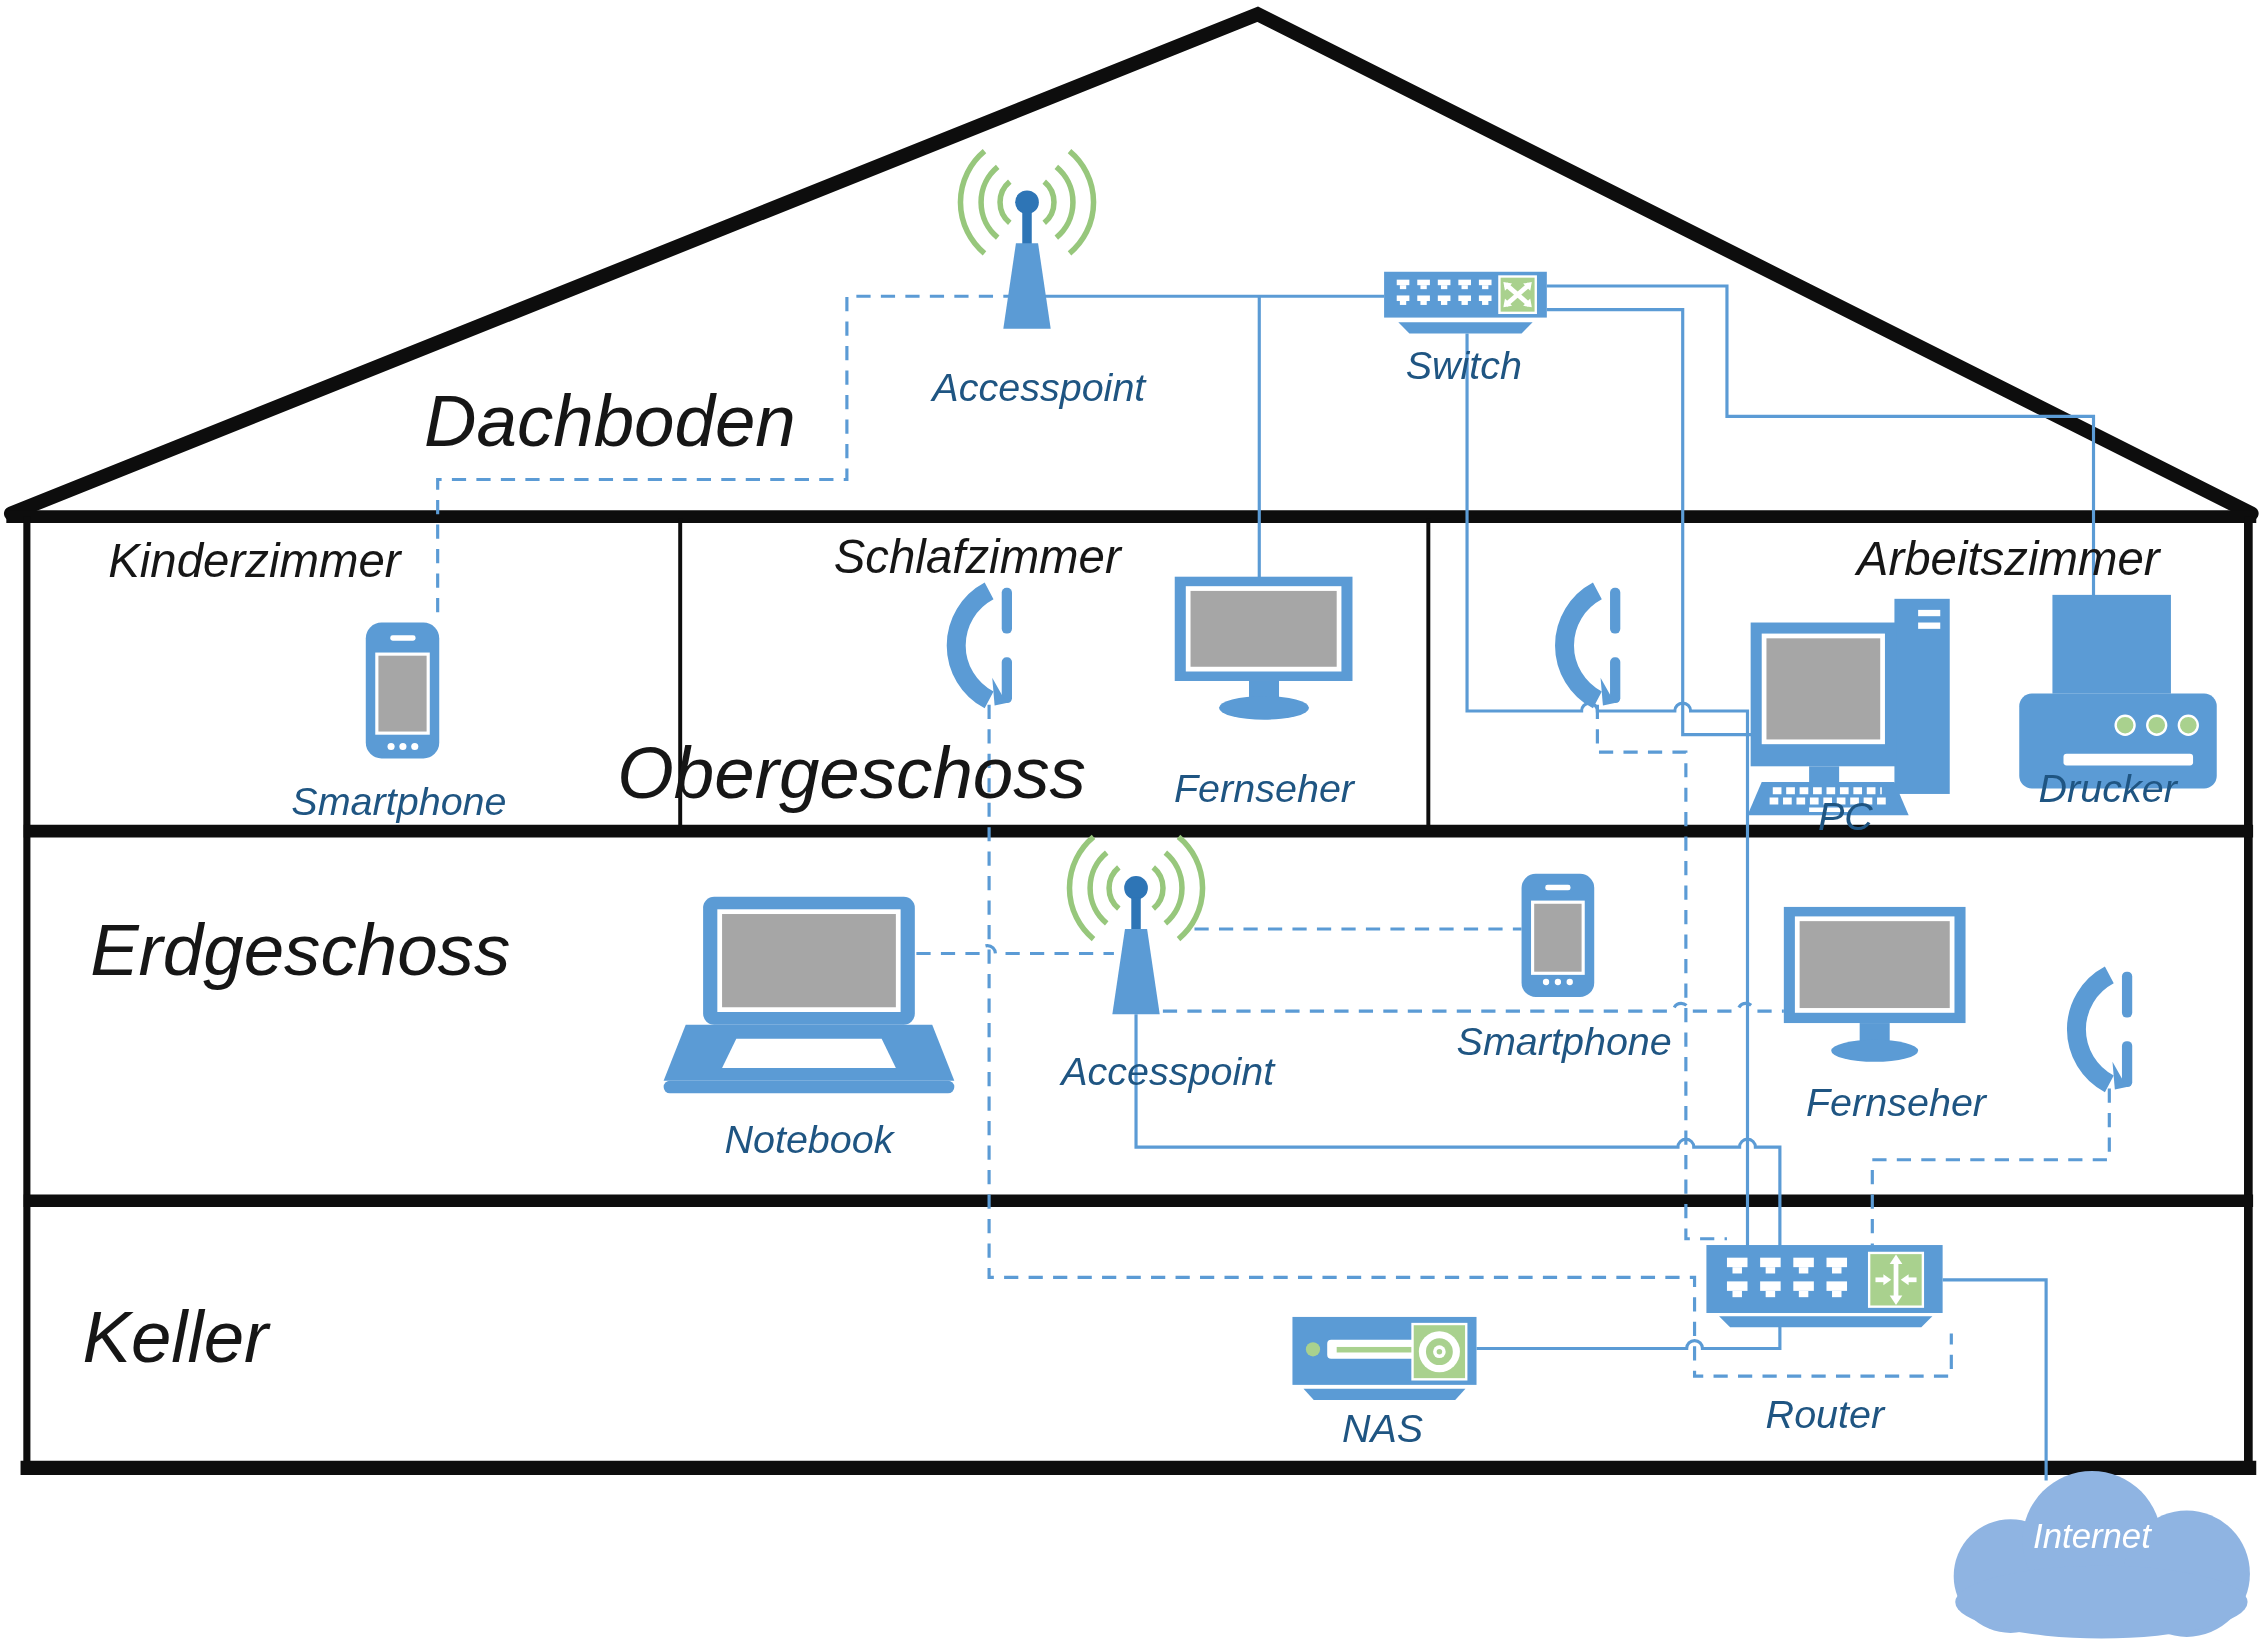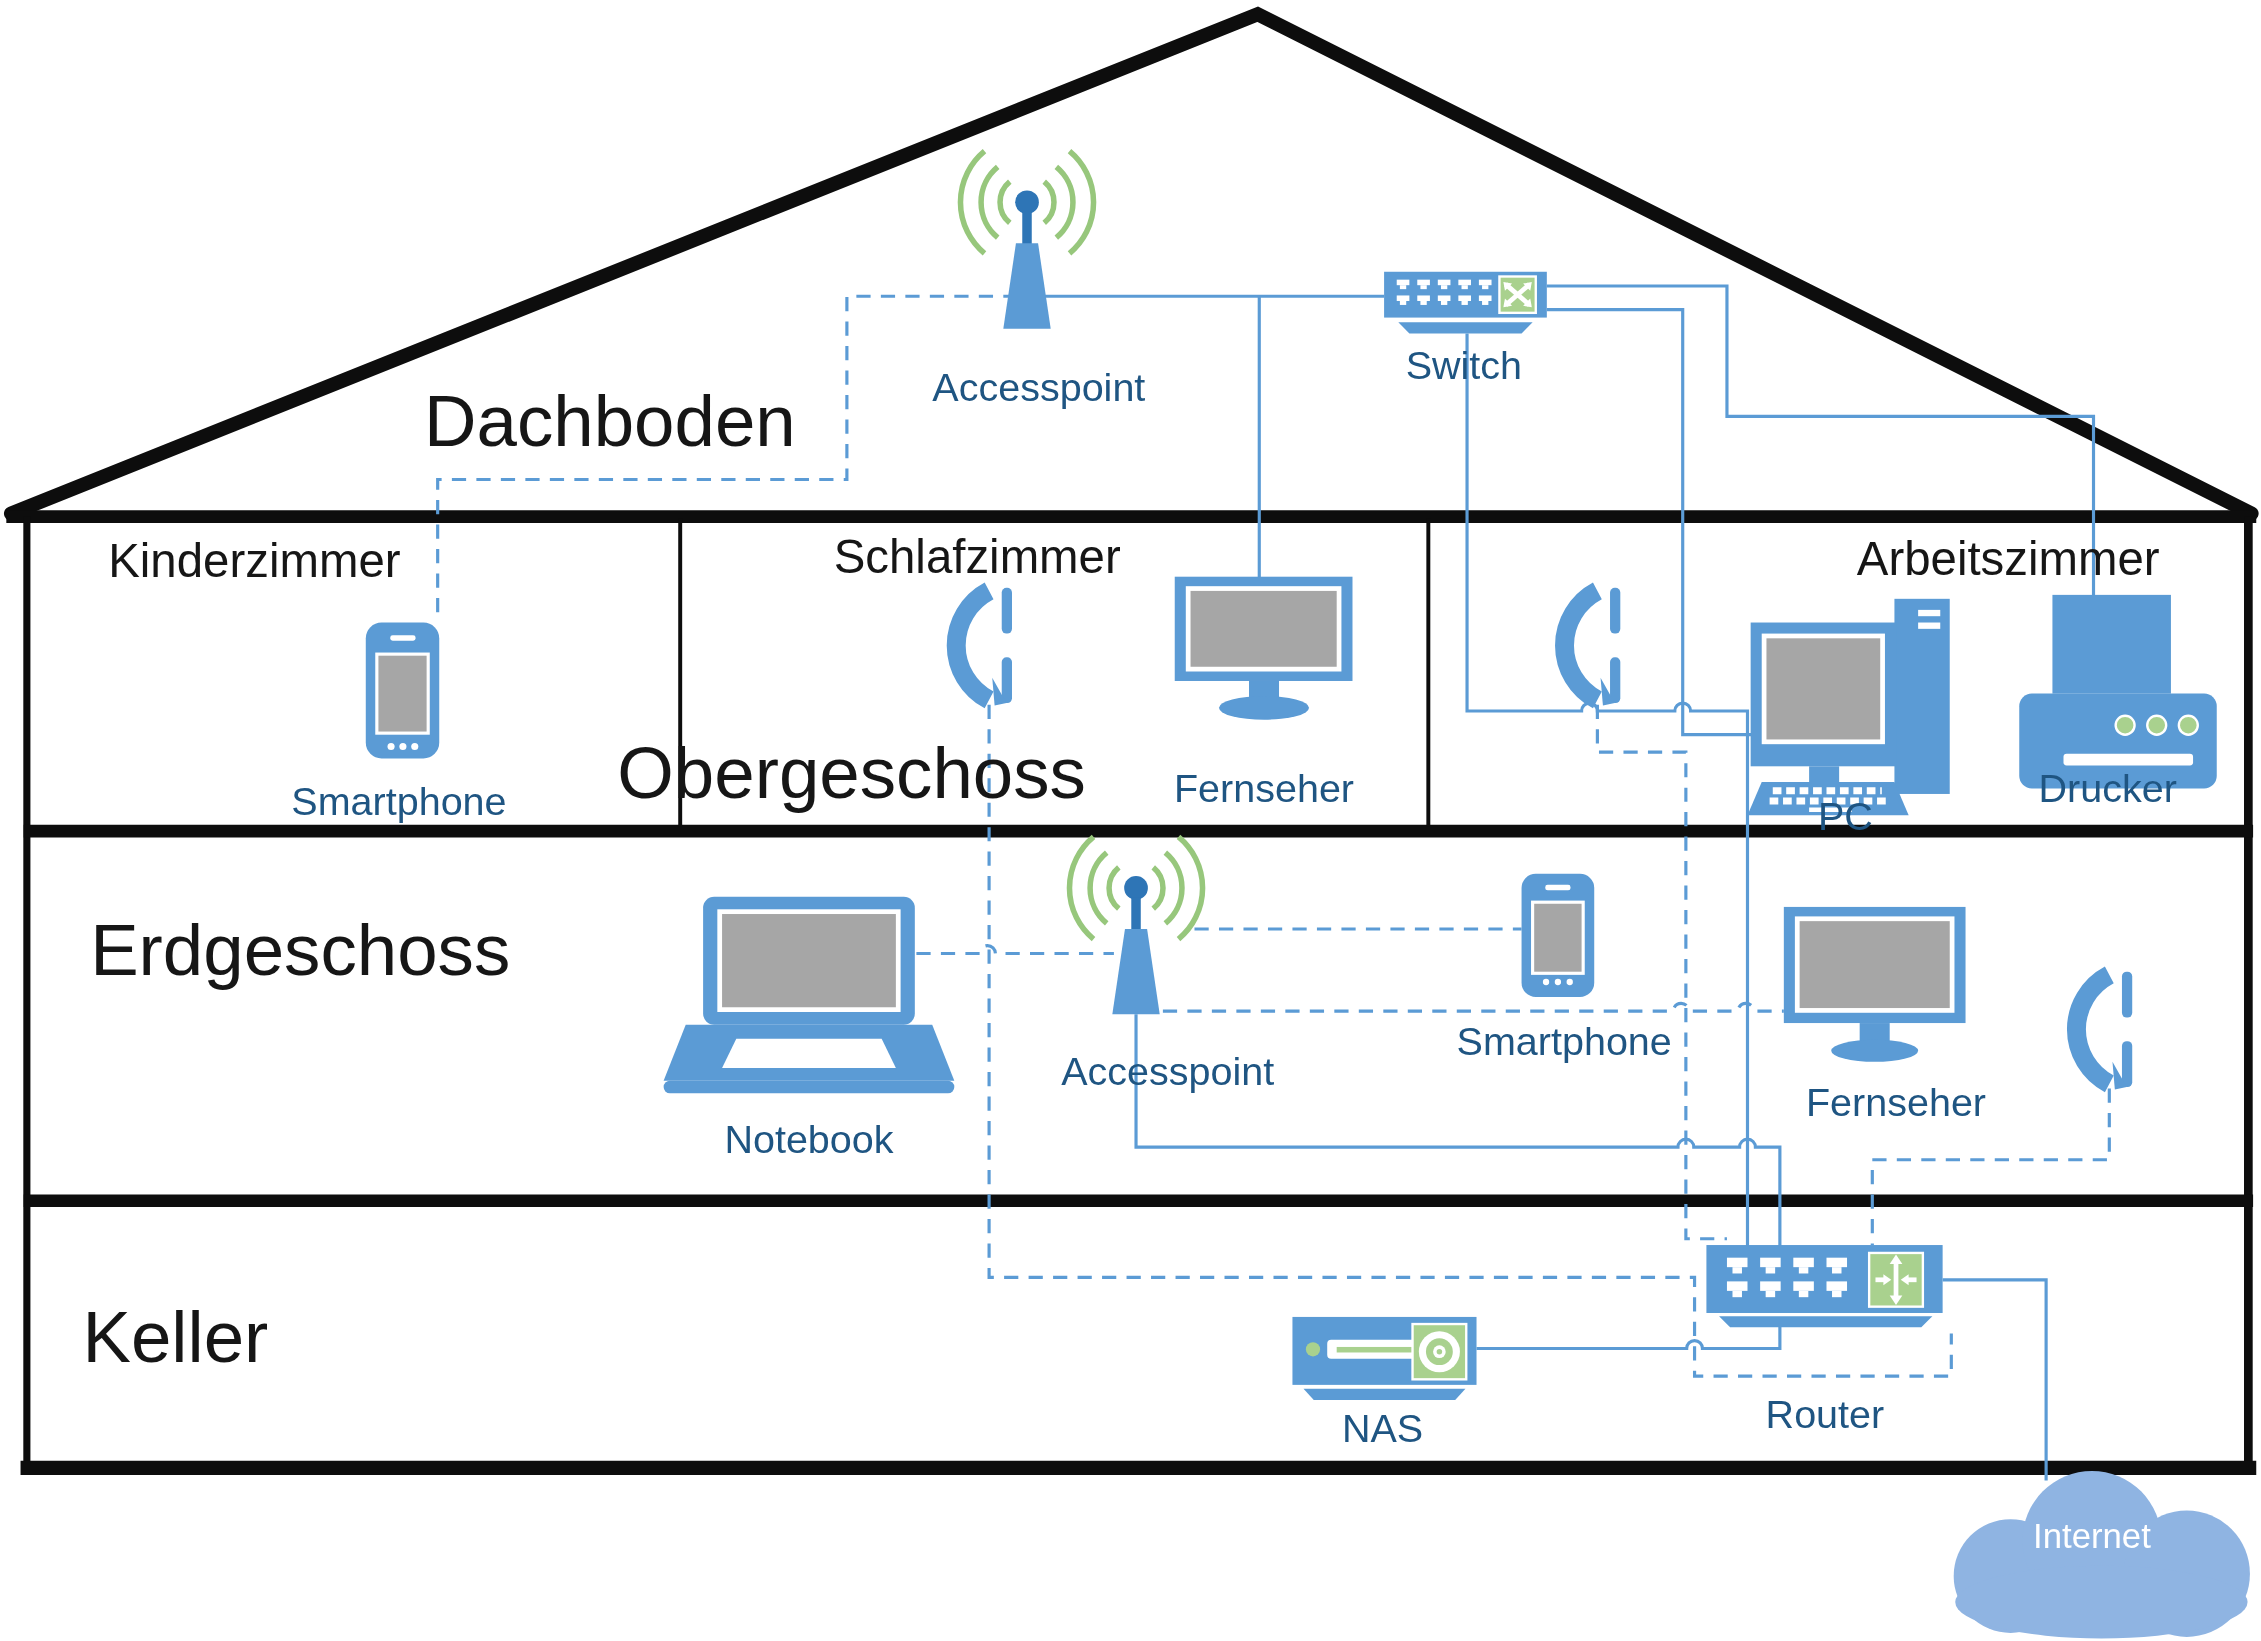--- a/index.html
+++ b/index.html
@@ -1,16 +1,16 @@
 <!DOCTYPE html>
 <html style="font-size:12.6px"><head>
 <meta charset="utf-8">
 <style>
   html,body{margin:0;padding:0;background:#ffffff;}
-  .canvas{width:100%;max-width:2261px;margin:0 auto;}
+  .canvas{width:100%;max-width:2261px;margin:0 auto;font-style:italic;}
   svg{display:block;width:100%;height:auto;background:#ffffff;
       font-family:"Liberation Sans", sans-serif;}
   .t-floor{font-size:92px;fill:#161616;}
   .t-room{font-size:60px;fill:#161616;}
   .t-dev{font-size:50px;fill:#1f5582;}
   .t-cloud{font-size:44px;fill:#ffffff;}
   text{text-anchor:middle;dominant-baseline:middle;}
   .wire{fill:none;stroke:#5b9bd5;stroke-width:4;}
   .wifi{fill:none;stroke:#5b9bd5;stroke-width:4;stroke-dasharray:18 13;}
   .struct{stroke:#0d0d0d;fill:none;}

